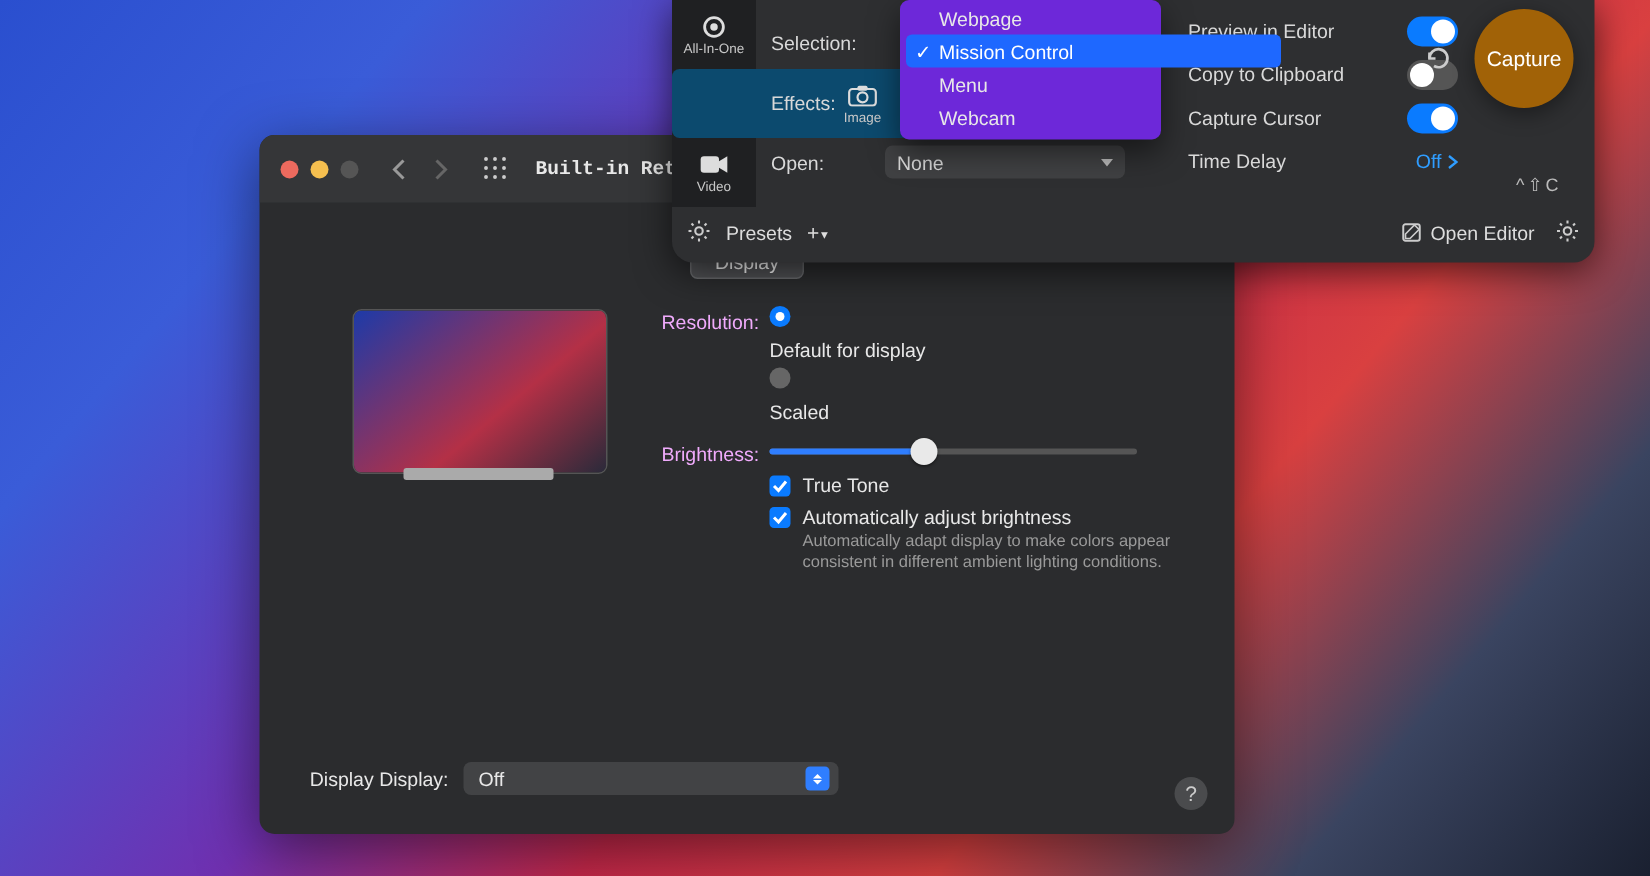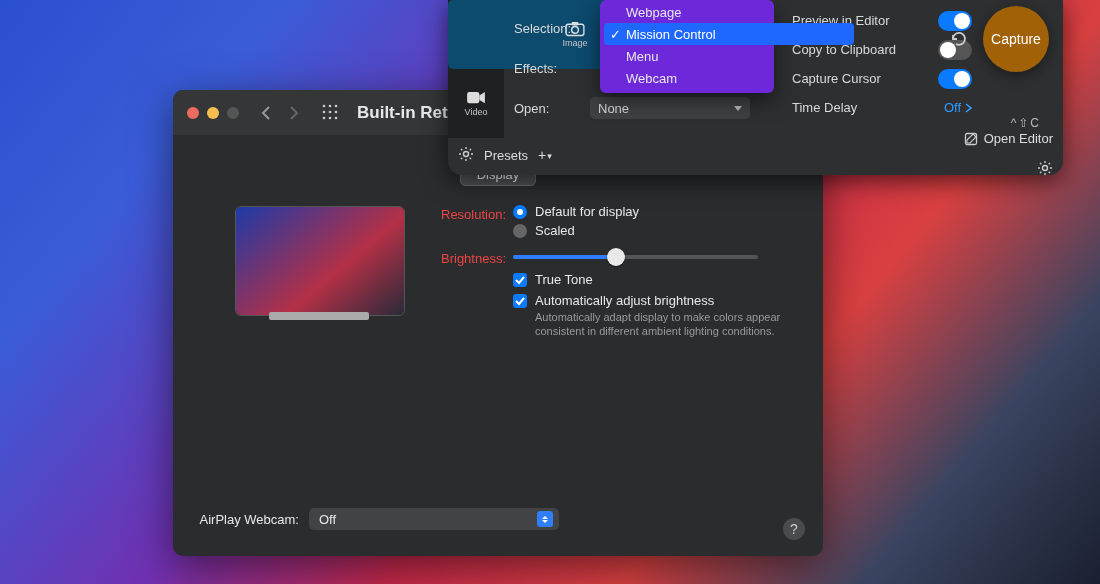--- a/index.html
+++ b/index.html
@@ -19,31 +19,31 @@
     height: 45px; display: flex; align-items: center; padding: 0 14px;
     background: #353638;
   }
   .traffic { display: flex; gap: 8px; margin-right: 16px; }
   .tl { width: 12px; height: 12px; border-radius: 50%; }
   .tl.red{background:#ed6a5e}.tl.yellow{background:#f5bf4f}.tl.green{background:#555}
   .nav-arrow { width:22px; height:22px; display:inline-flex; align-items:center; justify-content:center; color:#999; margin-right:6px;}
   .nav-arrow svg{width:10px;height:14px;}
   .grid-icon { width:20px; height:20px; margin:0 16px 0 10px; display:inline-flex;}
   .grid-icon svg{width:18px;height:18px;}
-  .sp-title { font-size: 17px; font-weight:600; color:#e8e8e8;}
+  .sp-title { font-size: 13px; font-weight:600; color:#e8e8e8;font-family:Liberation Mono, monospace;}
   .sp-tabs { display:flex; justify-content:center; margin-top:28px;}
   .tab-pill {
     padding: 3px 16px; background: #515255; border-radius: 5px; font-size:13px;
     color:#fff; border:1px solid #6a6b6e;
   }
   .sp-body { position:relative; padding: 18px 28px 0 28px;}
   .sp-row { display:flex; align-items:flex-start; margin-bottom: 6px;}
-  .sp-label { width: 126px; text-align: center; color:#ef4444; padding-right: 8px; font-size:13px; line-height:22px;}
+  .sp-label { width: 126px; text-align: center; color:#f0abfc; padding-right: 8px; font-size:13px; line-height:22px;}
   .sp-ctrl { flex:1; font-size:13px;}
-  .radio { display:flex; align-items:flex-end; gap:8px; margin-bottom:4px;}
+  .radio { display:flex; align-items:flex-start; gap:8px; margin-bottom:4px;flex-direction:column;}
   .radio .dot{width:14px;height:14px;border-radius:50%;background:#666;display:inline-flex;align-items:center;justify-content:center;}
   .radio.checked .dot{background:#0a7bff;}
   .radio.checked .dot::after{content:"";width:6px;height:6px;border-radius:50%;background:#fff;}
   .slider { position:relative; width:245px; height:18px; display:flex; align-items:center;}
   .slider .track{width:100%;height:4px;border-radius:2px;background:#555;}
   .slider .fill{position:absolute;left:0;height:4px;border-radius:2px;background:#2f7eff;}
   .slider .knob{position:absolute;width:18px;height:18px;border-radius:50%;background:#e9e9e9;box-shadow:0 1px 2px rgba(0,0,0,.5);}
   .chk { display:flex; align-items:center; gap:8px; margin-top:6px;}
   .chk .box{width:14px;height:14px;border-radius:3px;background:#0a7bff;display:inline-flex;align-items:center;justify-content:center;}
   .chk .box svg{width:10px;height:10px;}
@@ -90,21 +90,21 @@
   .tog-row{display:flex;align-items:center;justify-content:space-between;height:29px;font-size:13px;}
   .switch{width:34px;height:20px;border-radius:10px;background:#555;position:relative;}
   .switch.on{background:#0a7bff;}
   .switch .kn{position:absolute;top:2px;width:16px;height:16px;border-radius:50%;background:#fff;}
   .switch .kn{left:2px;} .switch.on .kn{left:16px;}
   .td-val{color:#2f9dff;display:inline-flex;align-items:center;gap:4px;}
   .td-val svg{width:7px;height:10px;}
   .cap-shortcut{position:absolute;right:22px;top:116px;color:#bbb;font-size:12px;letter-spacing:2px;}
   .cap-footer{position:absolute;left:10px;right:10px;bottom:6px;height:28px;display:flex;align-items:center;justify-content:space-between;font-size:13px;color:#ddd;}
   .cap-footer .fl{display:flex;align-items:center;gap:10px;}
-  .cap-footer .fr{display:flex;align-items:flex-end;gap:14px;flex-direction:column;}
+  .cap-footer .fr{display:flex;align-items:center;gap:14px;}
   .gear{width:16px;height:16px;}
 
   
   .dropdown {
     position:absolute; left:600px; top:0; width:174px; background:#6d28d9;
     border-radius:6px; padding:1px 4px 4px 4px; box-shadow:0 8px 20px rgba(0,0,0,.5);
     font-size:13px;
   }
   .dd-item{height:22px;display:flex;align-items:center;padding:0 10px 0 22px;border-radius:4px;position:relative;}
   .dd-item.sel{background:#1e68ff;color:#fff;}
@@ -195,32 +195,41 @@
             </span>
           <span>Automatically adjust brightness</span>
         </label>
         <div class="desc">Automatically adapt display to make colors appear consistent in different ambient lighting conditions.</div>
       </div>
     </div>
   </div>
 
   <div class="sp-bottom">
     <div class="airplay">
-      <span style="width:110px;text-align:right;">AirPlay Webcam:</span>
+      <span style="width:110px;text-align:right;">Display Display:</span>
       <div class="sel">
         <span>Off</span>
         <span class="selbtn"></span>
       </div>
     </div>
     <div class="help-btn">?</div>
   </div>
 </div>
 
 <div class="cap-bar">
   <div class="cap-modes">
+    <div class="cap-mode">
+      <span class="micon">
+          <svg viewBox="0 0 16 16">
+            <circle cx="8" cy="8" r="5" fill="none" stroke="#ddd" stroke-width="1.5"></circle>
+            <circle cx="8" cy="8" r="2" fill="#ddd"></circle>
+          </svg>
+        </span>
+      <span>All-In-One</span>
+    </div>
     <div class="cap-mode sel">
       <span class="micon">
           <svg viewBox="0 0 18 14">
             <rect x="1" y="3" width="16" height="10" rx="2" fill="none" stroke="#ddd" stroke-width="1.3"></rect>
             <circle cx="9" cy="8" r="3" fill="none" stroke="#ddd" stroke-width="1.3"></circle>
             <rect x="6" y="1" width="6" height="3" rx="1" fill="#ddd"></rect>
           </svg>
         </span>
       <span>Image</span>
     </div>

